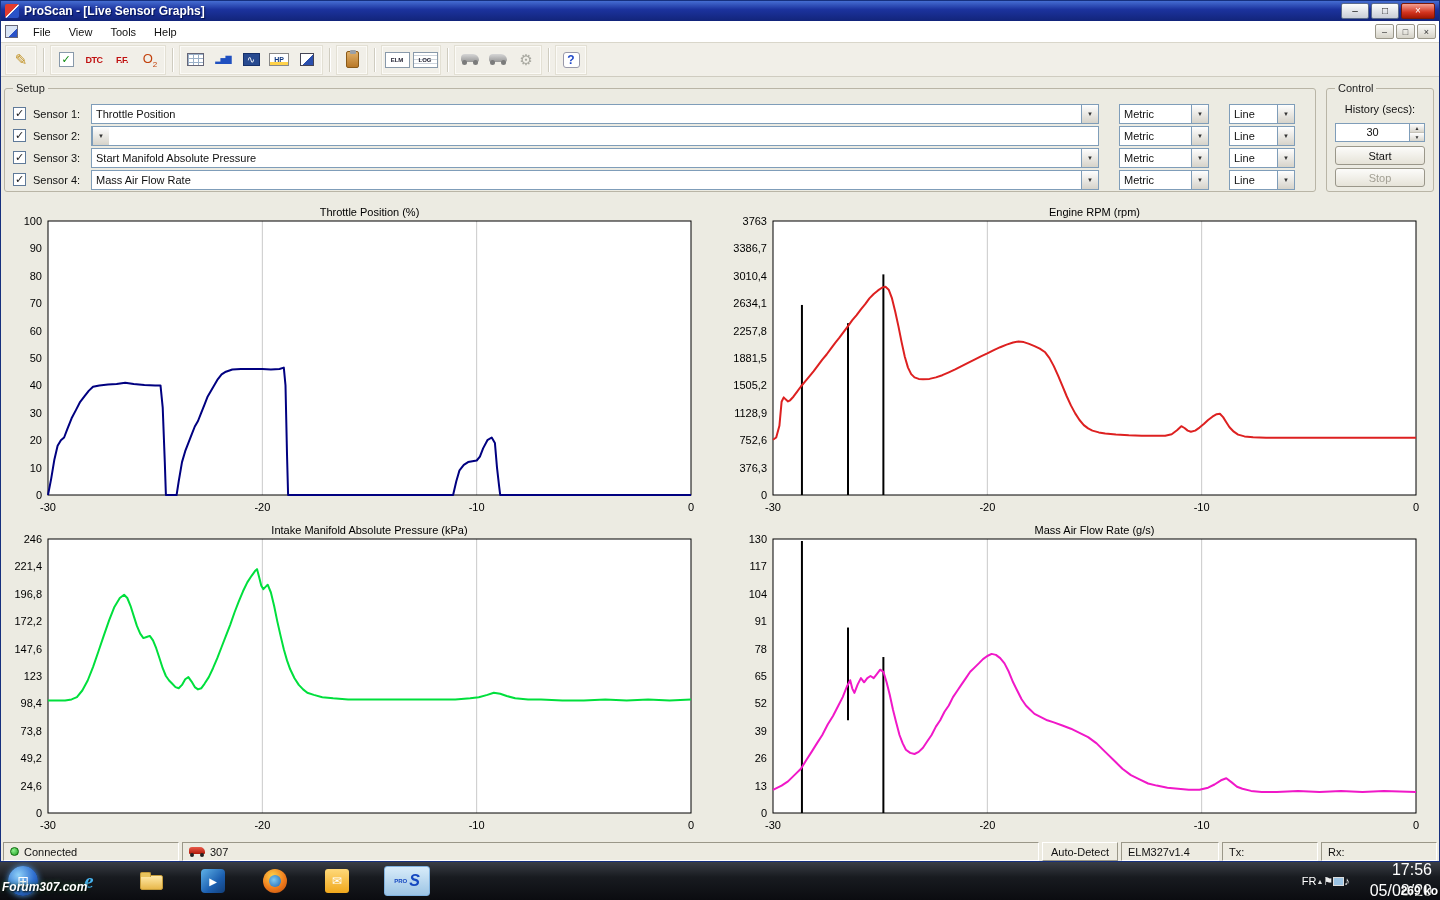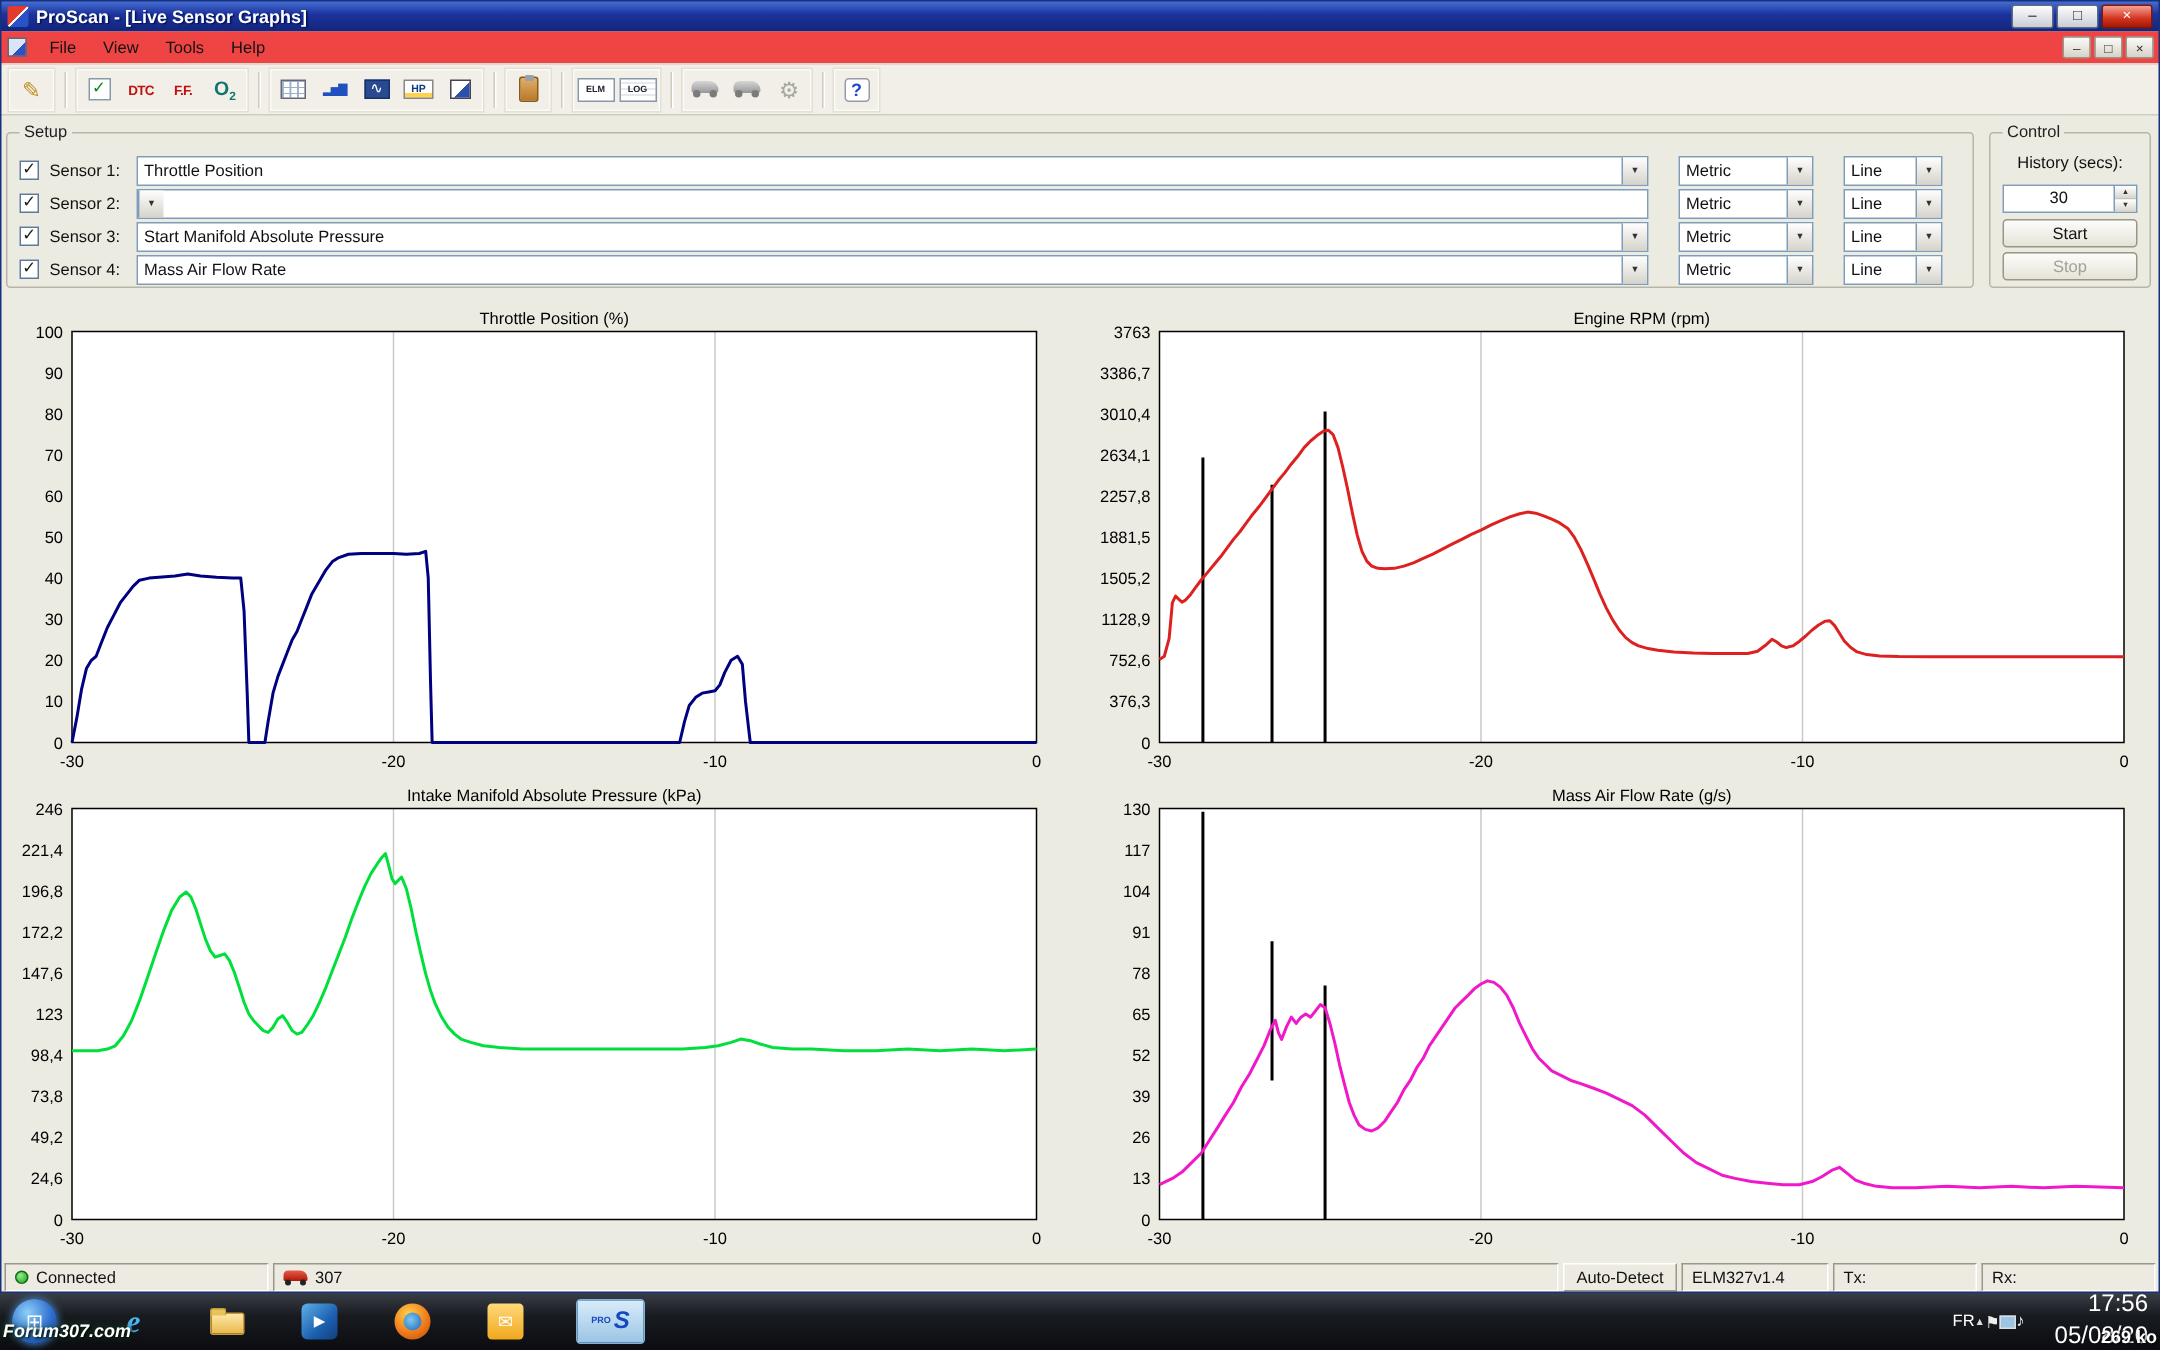--- a/index.html
+++ b/index.html
@@ -8,35 +8,35 @@
 
 
 .titlebar{position:absolute;left:0;top:0;width:1440px;height:21px;background:linear-gradient(180deg,#4a74d8 0%,#1c339e 45%,#12247a 100%);display:flex;align-items:center;padding:0 3px;color:#fff;z-index:6}
 .app-icon{width:14px;height:14px;margin:0 5px 0 2px;border-radius:2px;background:linear-gradient(135deg,#e23b2e 48%,#f3f3f3 48%,#f3f3f3 55%,#2a52c8 55%)}
 .title-text{font-weight:bold;font-size:12px;text-shadow:1px 1px 1px #001050}
 .win-buttons{margin-left:auto;display:flex;gap:2px;padding-right:2px}
 .win-btn{width:28px;height:16px;border-radius:2px;display:flex;align-items:center;justify-content:center;font-size:10px;line-height:1;color:#222;background:linear-gradient(#fdfdfd,#c9cdd6);border:1px solid #5a6a8a}
 .win-btn.close{background:linear-gradient(#f5a093,#d2341f 60%,#a31703);color:#fff;width:34px;border-color:#7a1a08}
 
 
-.menubar{position:absolute;left:0;top:21px;width:1440px;height:22px;background:#ef4444;border-bottom:1px solid #d9d6ca;display:flex;align-items:center;z-index:6}
+.menubar{position:absolute;left:0;top:21px;width:1440px;height:22px;background:#ffffff;border-bottom:1px solid #d9d6ca;display:flex;align-items:center;z-index:6}
 .mdi-icon{width:13px;height:13px;margin:0 6px 0 5px;border:1px solid #667;background:linear-gradient(135deg,#d9e4f5 60%,#2a52c8 60%)}
 .menu-item{padding:3px 9px;cursor:default}
 .mdi-buttons{margin-left:auto;display:flex;gap:2px;padding-right:4px}
 .mdi-btn{width:19px;height:15px;display:flex;align-items:center;justify-content:center;font-size:9px;background:linear-gradient(#fcfcfa,#d6d3c8);border:1px solid #9a978a;border-radius:2px;color:#333}
 
 
 .toolbar{position:absolute;left:0;top:43px;width:1440px;height:34px;background:#f1efe8;border-bottom:1px solid #cfccc0;display:flex;align-items:center;padding-left:5px;z-index:6}
 .tb-group{display:flex;border:1px solid #e3e0d4;box-shadow:inset 0 0 0 1px #fbfaf6;padding:1px;margin-right:3px}
 .tb-sep{width:1px;height:24px;background:#cfccc0;box-shadow:1px 0 0 #fff;margin:0 6px 0 3px}
 .tb{width:28px;height:26px;display:flex;align-items:center;justify-content:center}
 .ic-pencil{color:#c09020;font-size:15px}
 .ic-check{width:15px;height:15px;border:1px solid #8899aa;background:#fff;color:#0a8a0a;font-size:11px;line-height:13px;text-align:center}
 .ic-dtc,.ic-ff{color:#c01010;font-weight:bold;font-size:9px;letter-spacing:-.5px}
-.ic-o2{color:#0f766e;font-weight:bold;font-size:13px}
+.ic-o2{color:#c2410c;font-weight:normal;font-size:13px}
 .ic-o2 .sub{font-size:8px;vertical-align:sub}
 .ic-grid{width:17px;height:13px;border:1px solid #667;background-color:#fff;background-image:linear-gradient(#9ab0c8 1px,transparent 1px),linear-gradient(90deg,#9ab0c8 1px,transparent 1px);background-size:5px 4px}
 .ic-bars{font-size:8px;color:#2050c0;letter-spacing:-1px}
 .ic-graph{width:17px;height:13px;background:#284a90;color:#fff;font-size:10px;text-align:center;line-height:12px;border:1px solid #16306a}
 .ic-hp{width:20px;height:13px;border:1px solid #888;background:linear-gradient(#fff 70%,#ffd24a 70%);color:#103880;font-weight:bold;font-size:7px;text-align:center;line-height:12px}
 .ic-report{width:14px;height:13px;border:1px solid #445;background:linear-gradient(135deg,#fff 55%,#2a4fae 55%)}
 .ic-clipboard{width:13px;height:17px;background:linear-gradient(#e0b06a,#b87828);border:1px solid #8a5a18;border-radius:2px;position:relative}
 .ic-clipboard::before{content:"";position:absolute;top:-2px;left:3px;width:6px;height:4px;background:#9aa0a8;border-radius:1px}
 .ic-box{border:1px solid #8899aa;background:#fff;color:#223;font-size:6px;font-weight:bold;text-align:center}
 .ic-elm{width:25px;height:16px;line-height:15px}

